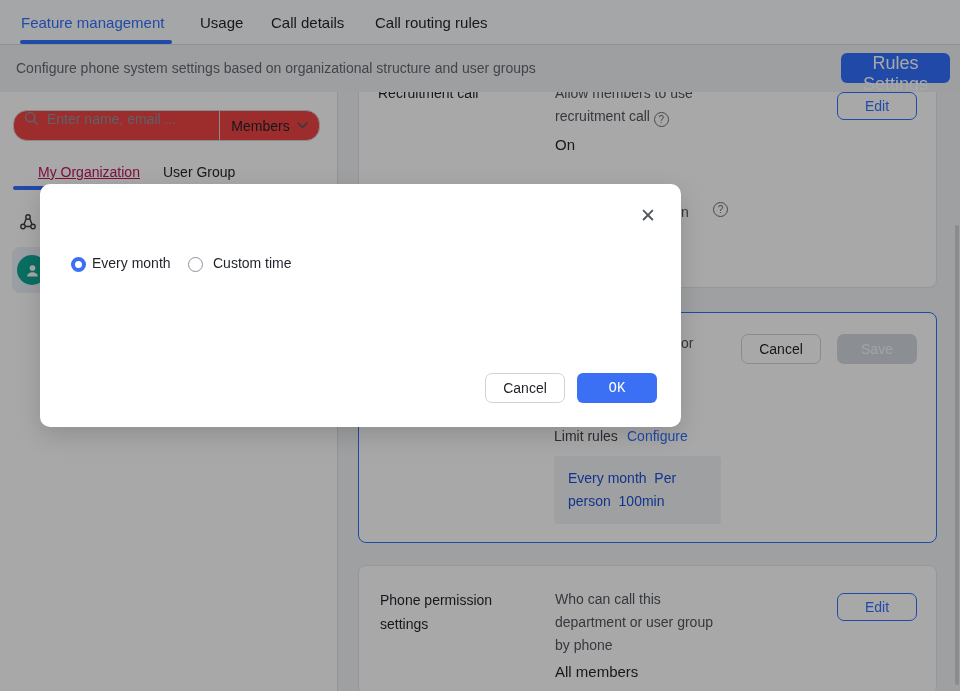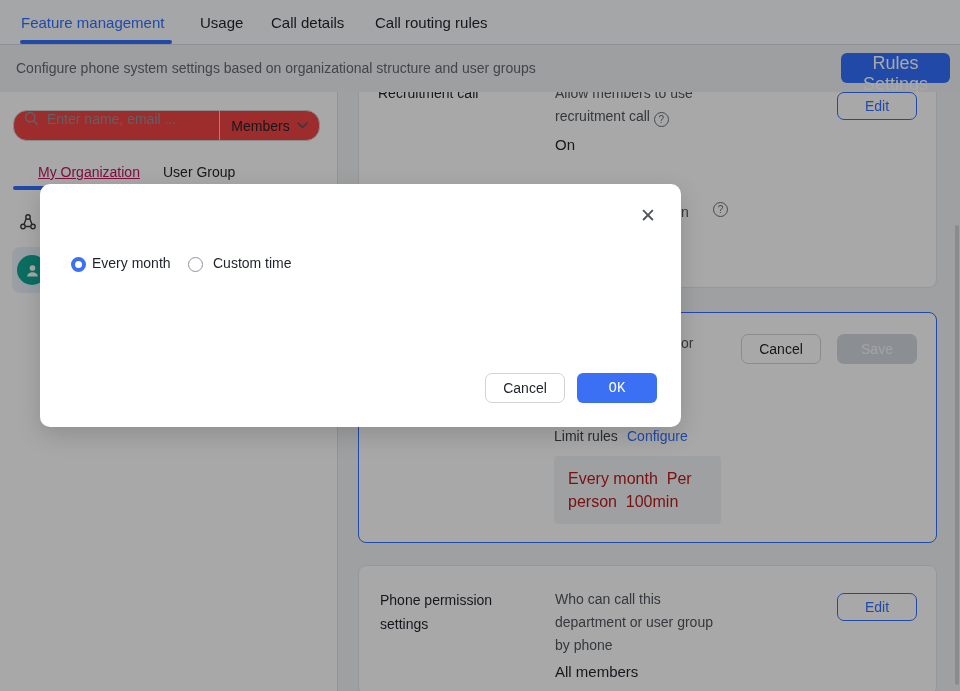--- a/index.html
+++ b/index.html
@@ -42,21 +42,21 @@
   .abs { position:absolute; }
   .lbl { font-size:14px; color:#1f2329; }
   .desc { font-size:14px; color:#51565d; }
   .val { font-size:15px; color:#1f2329; }
   .edit-btn { position:absolute; left:478px; width:80px; height:28px; border:1px solid #3370ff; border-radius:7px; background:transparent; color:#3370ff; font-size:14px; font-family:inherit; cursor:pointer; }
   .help { display:inline-flex; width:15px; height:15px; border:1px solid #6b7075; border-radius:50%; align-items:center; justify-content:center; font-size:10px; color:#6b7075; vertical-align:-2px; cursor:pointer; }
   .btn { height:30px; border-radius:7px; font-size:14px; font-family:inherit; cursor:pointer; }
   .btn.ghost { background:#fff; border:1px solid #d0d3d6; color:#1f2329; }
   .btn.disabled { background:#d3d8de; border:none; color:#f6f8fa; cursor:default; }
   .link { color:#3370ff; cursor:pointer; }
-  .summary-box { position:absolute; left:195px; top:143px; width:167px; height:68px; background:#f2f3f5; border-radius:4px; padding:11px 14px; font-size:16px; line-height:23px; color:#b91c1c; white-space:pre-wrap; }
+  .summary-box { position:absolute; left:195px; top:143px; width:167px; height:68px; background:#f2f3f5; border-radius:4px; padding:11px 14px; font-size:14px; line-height:23px; color:#1d4ed8; white-space:pre-wrap; }
   .scrollbar { position:absolute; left:955px; top:225px; width:4px; height:460px; border-radius:2px; background:#d2d4d7; z-index:1; cursor:pointer; }
 
   
   .overlay { position:absolute; inset:0; background:rgba(0,0,0,0.34); z-index:50; }
   .modal { position:absolute; left:40px; top:184px; width:641px; height:243px; background:#fff; border-radius:10px; box-shadow:0 8px 24px rgba(0,0,0,0.15); z-index:100; }
   .modal-title { position:absolute; left:25px; top:27px; font-size:16px; color:#1f2329; }
   .modal-close { position:absolute; right:22px; top:20px; width:22px; height:22px; display:flex; align-items:center; justify-content:center; font-size:19px; color:#51565d; cursor:pointer; }
   .radio { position:absolute; top:73px; width:15px; height:15px; border-radius:50%; background:#fff; cursor:pointer; }
   .radio.sel { border:4.5px solid #3b70f5; }
   .radio.unsel { border:1px solid #8f959e; }

